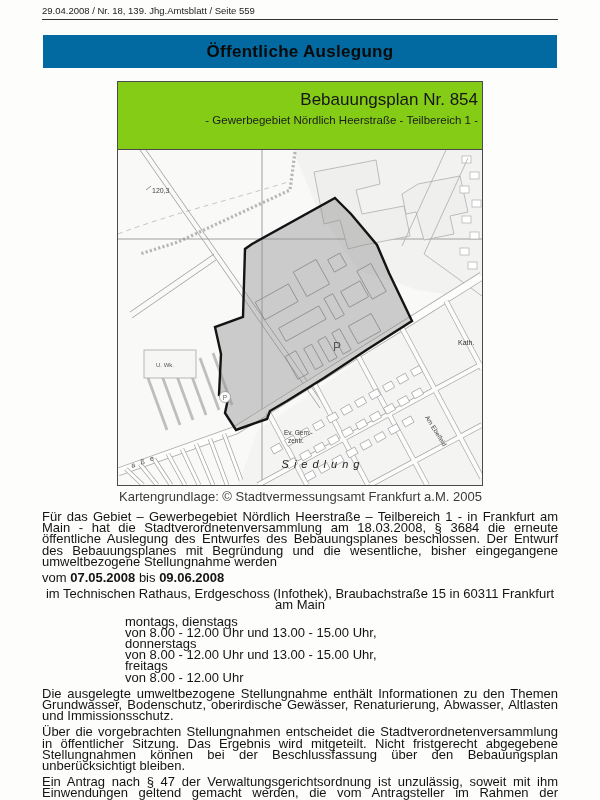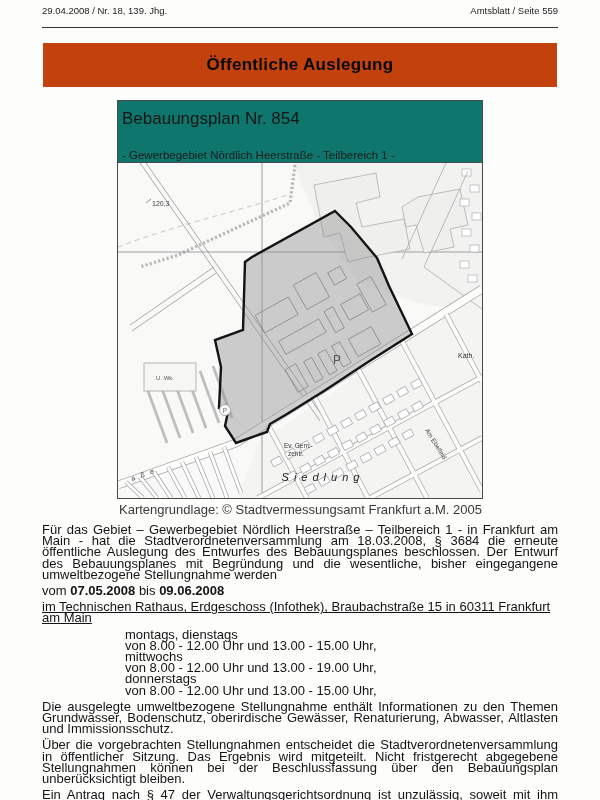--- a/index.html
+++ b/index.html
@@ -4,43 +4,43 @@
 <style>
   html,body{margin:0;padding:0;background:#e9e9e9;}
   .page{
     position:relative;width:600px;height:800px;margin:0 auto;
     background:#fdfdfc;overflow:hidden;
     font-family:"Liberation Sans","DejaVu Sans",sans-serif;
     color:#111;
   }
   
   .doc-header{
-    margin:5px 42px 0;display:flex;justify-content:space-between;
-    font-size:9.5px;color:#222;border-bottom:1px solid #333;padding-bottom:11px;
+    margin:5px 42px 0;display:flex;
+    font-size:9.5px;color:#222;border-bottom:1px solid #333;padding-bottom:3px;
   }
   
   .banner{
-    margin:15px 43px 0;height:44px;background:#c2410c;
+    margin:15px 43px 0;height:33px;background:#0369a1;
     display:flex;align-items:center;justify-content:center;
     font-size:17px;font-weight:bold;letter-spacing:.3px;color:#0a0a0a;
   }
   
   .plan-box{width:366px;margin:13px auto 0;}
-  .plan-title-box{border:1px solid #4a4a4a;text-align:left;padding:8px 4px 1px;background:#0f766e;}
+  .plan-title-box{border:1px solid #4a4a4a;text-align:right;padding:8px 4px 23px;background:#84cc16;}
   .plan-title{font-size:17px;color:#161616;}
-  .plan-subtitle{font-size:11.5px;margin-top:20px;color:#1c1c1c;}
+  .plan-subtitle{font-size:11.5px;margin-top:4px;color:#1c1c1c;}
   .map-frame{border:1px solid #4a4a4a;border-top:none;height:335px;position:relative;background:#f9f9f8;}
   .map-frame svg{display:block;}
   .map-caption{font-size:13px;color:#3a3a3a;margin-top:3px;padding-left:2px;}
   
   .body-text{margin:7px 42px 0;font-size:13px;line-height:11.2px;text-align:justify;color:#141414;}
   .body-text p{margin:0 0 5px 0;}
   .date-line{text-align:left;margin:1px 0 5px 0;}
   .date-line .b{font-weight:bold;}
-  .loc-line{margin-bottom:4px;text-align:left;text-decoration:underline;}
+  .loc-line{margin-bottom:4px;text-align:center;}
   .schedule{margin:0 0 5px 83px;}
   .schedule-row{display:flex;flex-direction:column;}
   .schedule-days{width:148px;flex:none;}
   .signature{margin-top:8px;line-height:11.5px;}
   
   .mt{font-family:"Liberation Sans","DejaVu Sans",sans-serif;}
 </style>
 </head>
 <body>
 
@@ -249,27 +249,27 @@
     </div>
 
     <p class="loc-line">im Technischen Rathaus, Erdgeschoss (Infothek), Braubachstraße 15 in 60311 Frankfurt am Main</p>
 
     <div class="schedule">
       <div class="schedule-row">
         <span class="schedule-days">montags, dienstags</span>
         <span class="schedule-hours">von 8.00 - 12.00 Uhr und 13.00 - 15.00 Uhr,</span>
       </div>
       <div class="schedule-row">
-        <span class="schedule-days">mittwochs</span>
-        <span class="schedule-hours">von 8.00 - 12.00 Uhr und 13.00 - 19.00 Uhr,</span>
-      </div>
-      <div class="schedule-row">
         <span class="schedule-days">donnerstags</span>
         <span class="schedule-hours">von 8.00 - 12.00 Uhr und 13.00 - 15.00 Uhr,</span>
       </div>
+      <div class="schedule-row">
+        <span class="schedule-days">freitags</span>
+        <span class="schedule-hours">von 8.00 - 12.00 Uhr</span>
+      </div>
     </div>
 
     <p>Die ausgelegte umweltbezogene Stellungnahme enthält Informationen zu den Themen Grundwasser, Bodenschutz, oberirdische Gewässer, Renaturierung, Abwasser, Altlasten und Immissionsschutz.</p>
     <p>Über die vorgebrachten Stellungnahmen entscheidet die Stadtverordnetenversammlung in öffentlicher Sitzung. Das Ergebnis wird mitgeteilt. Nicht fristgerecht abgegebene Stellungnahmen können bei der Beschlussfassung über den Bebauungsplan unberücksichtigt bleiben.</p>
     <p>Ein Antrag nach § 47 der Verwaltungsgerichtsordnung ist unzulässig, soweit mit ihm Einwendungen geltend gemacht werden, die vom Antragsteller im Rahmen der Auslegung nicht oder verspätet geltend gemacht wurden, aber hätten geltend gemacht werden können (§ 3 (2) Satz 2 Baugesetzbuch).</p>
 
     <div class="signature">
       <div>DER MAGISTRAT</div>
       <div>Stadtplanungsamt</div>
     </div>

